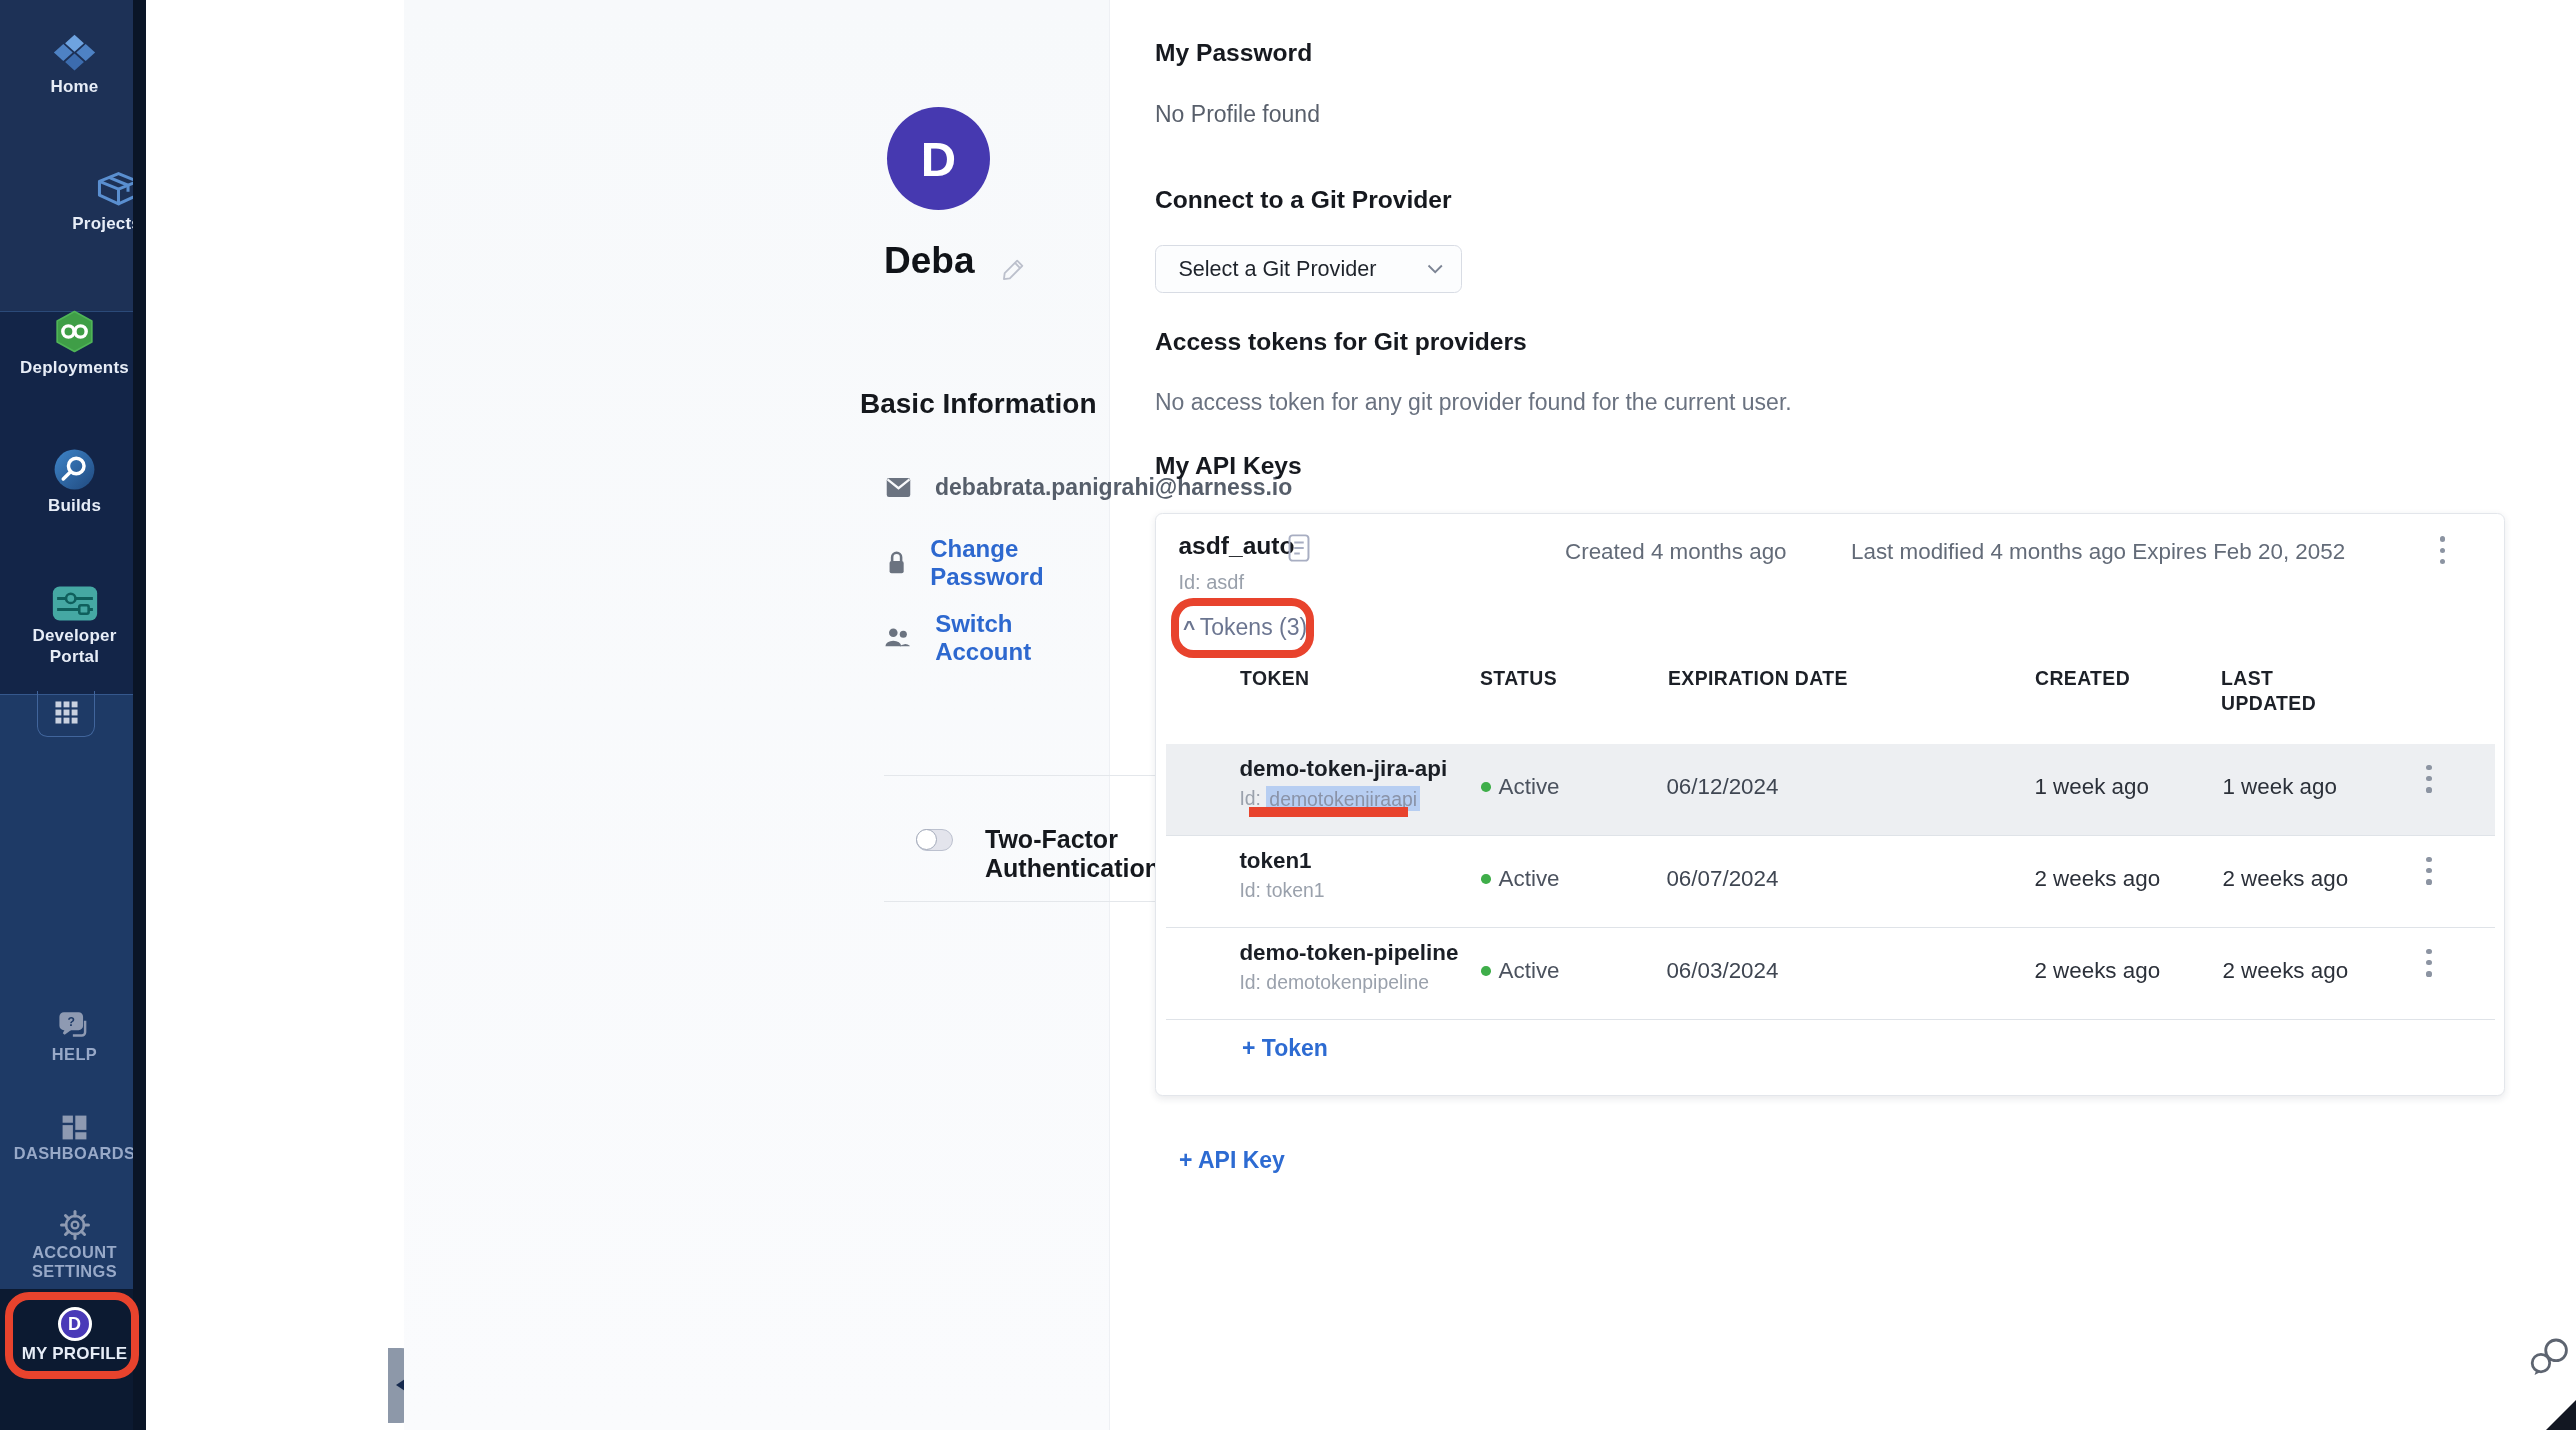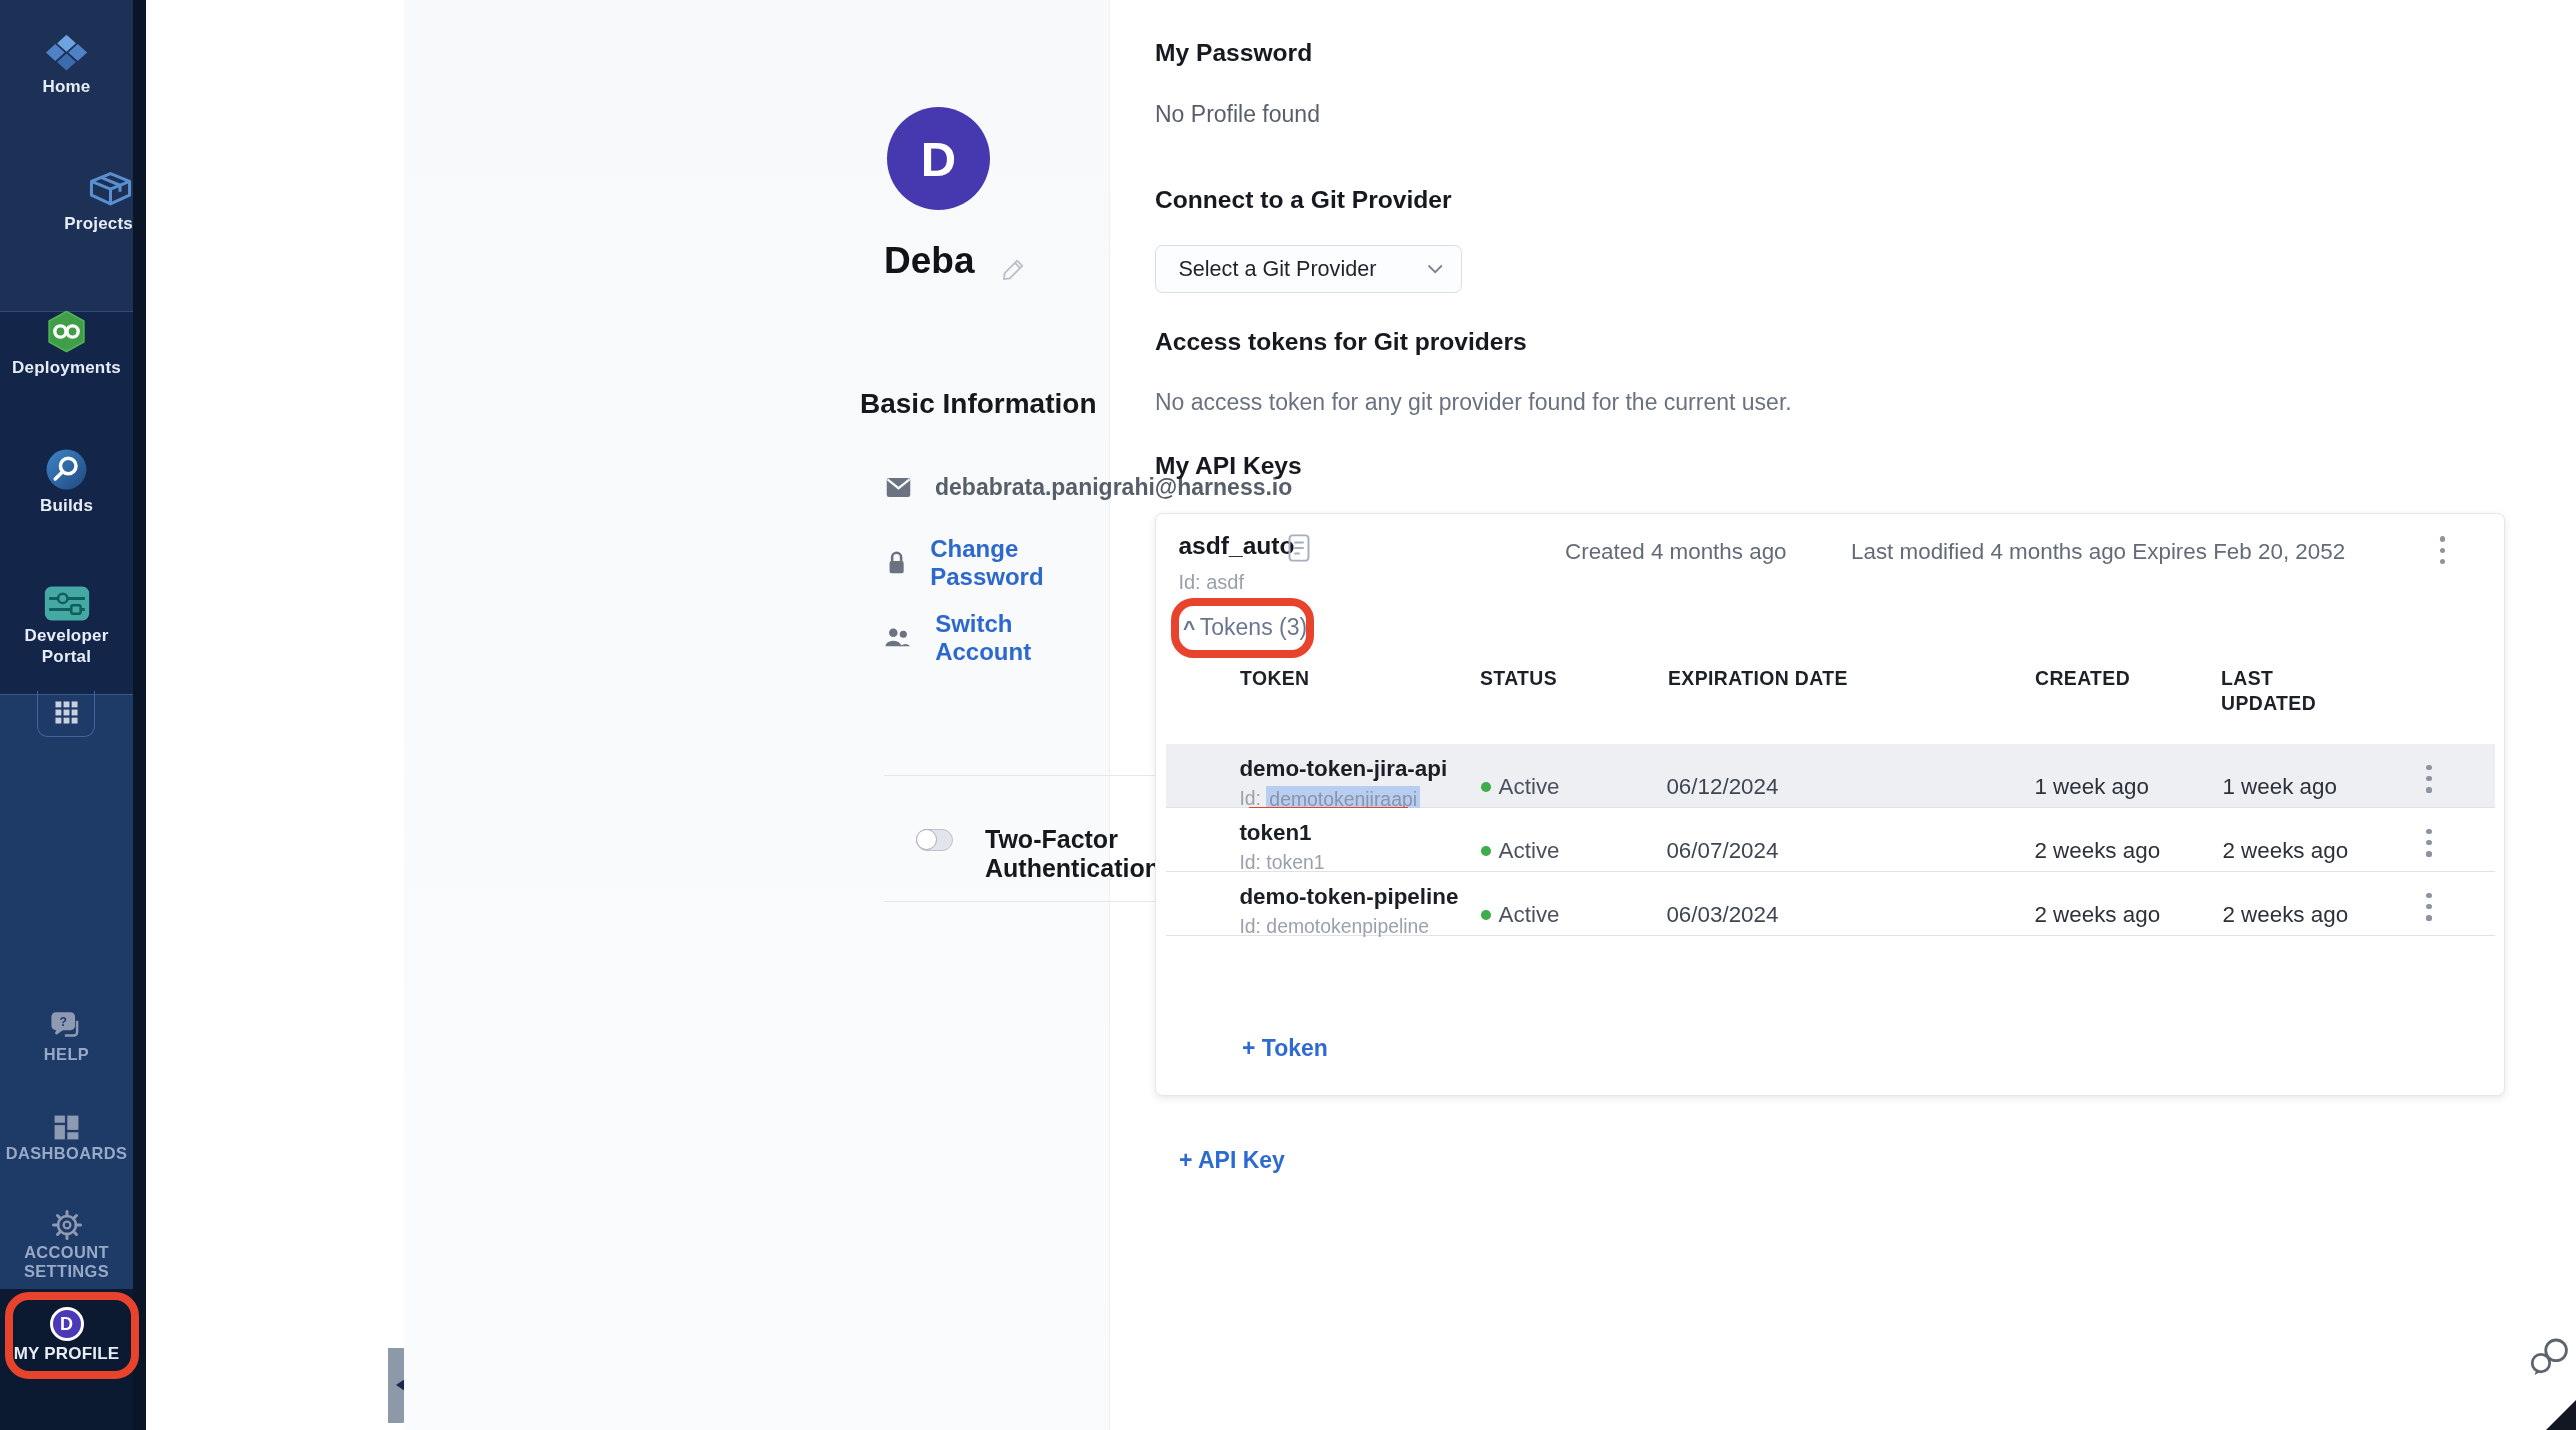--- a/index.html
+++ b/index.html
@@ -1,21 +1,21 @@
 <!DOCTYPE html>
 <html style="font-size:12px"><head>
 <meta charset="utf-8">
 <style>
   * { margin:0; padding:0; box-sizing:border-box; }
   html,body { width:2576px; height:1430px; }
   body { font-family:"Liberation Sans", sans-serif; background:#fff; overflow:hidden; }
   #app { position:relative; width:2576px; height:1430px; }
 
   
-  #rail { position:absolute; left:0; top:0; width:133px; height:1430px; }
+  #rail { position:absolute; left:0; top:0; width:133px; height:1430px;padding-left:8px; }
   .rail-sec1 { position:absolute; left:0; top:0; width:133px; height:311px; background:#1d3156; }
   .rail-sec2 { position:absolute; left:0; top:311px; width:133px; height:383px; background:#132548; border-top:1.5px solid #2b4a79; }
   .rail-sec3 { position:absolute; left:0; top:694px; width:133px; height:595px; background:#1e3a66; border-top:1.5px solid #35588d; }
   .rail-sec4 { position:absolute; left:0; top:1289px; width:133px; height:142px; background:#0c1a31; }
   #rail-gap { position:absolute; left:133px; top:0; width:12.7px; height:1430px; background:#0a1527; }
 
   .rail-item { position:absolute; width:133px; text-align:center; }
   .rail-label { display:block; font-size:17px; font-weight:600; color:#e7edf7; letter-spacing:0.2px; line-height:21px; }
   .rail-label-dim { display:block; font-size:16.4px; font-weight:600; color:#98a9c8; letter-spacing:0.4px; line-height:19.4px; }
   .rail-icon { display:inline-block; }
@@ -71,21 +71,21 @@
   .ak-modified { position:absolute; left:695px; top:25px; font-size:22.4px; color:#636b78; }
   .kebab { display:flex; flex-direction:column; gap:6px; align-items:center; cursor:pointer; }
   .kebab i { width:5.2px; height:5.2px; border-radius:50%; background:#8c94a2; }
   .ak-kebab { position:absolute; left:1284px; top:22.4px; }
   .tokens-toggle { position:absolute; left:27px; top:100px; font-size:23px; color:#6b7590; cursor:pointer; }
   .tokens-toggle .caret { font-size:21px; font-weight:700; color:#6b7590; margin-right:4.5px; }
   #annot-tokens { left:15px; top:84px; width:143px; height:60px; border-radius:22.4px; }
 
   .th { position:absolute; font-size:19.4px; font-weight:700; color:#1c2027; letter-spacing:0.4px; line-height:25px; }
   .token-rows { position:absolute; left:10.4px; top:230px; width:1329px; }
-  .trow { position:relative; width:100%; height:64px; border-bottom:0.7px solid #dfe3e8; background:#fff; }
+  .trow { position:relative; width:100%; height:92px; border-bottom:0.7px solid #dfe3e8; background:#fff; }
   .trow.sel { background:#edeff2; }
   .tr-name { position:absolute; left:73px; top:12px; font-size:22.4px; font-weight:600; color:#1a1e25; }
   .tr-id { position:absolute; left:73px; top:43px; font-size:19.4px; color:#9aa1ac; }
   .tr-id .hl { background:#b7cef2; color:#8a93a8; padding:1.5px 3px; }
   .tr-status { position:absolute; left:315px; top:30px; display:flex; align-items:center; }
   .dot { width:9.7px; height:9.7px; border-radius:50%; background:#3fae4a; margin-right:7.5px; }
   .tr-status span { font-size:22.4px; color:#4b525e; }
   .tr-exp { position:absolute; left:500px; top:30px; font-size:22.4px; color:#3f4652; }
   .tr-created { position:absolute; left:868px; top:30px; font-size:22.4px; color:#2c313a; }
   .tr-updated { position:absolute; left:1056px; top:30px; font-size:22.4px; color:#2c313a; }

